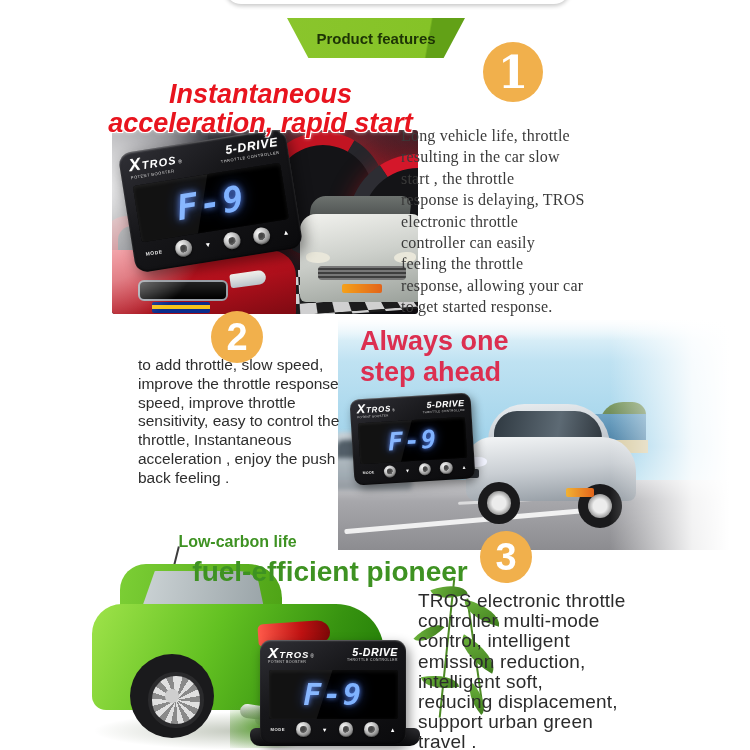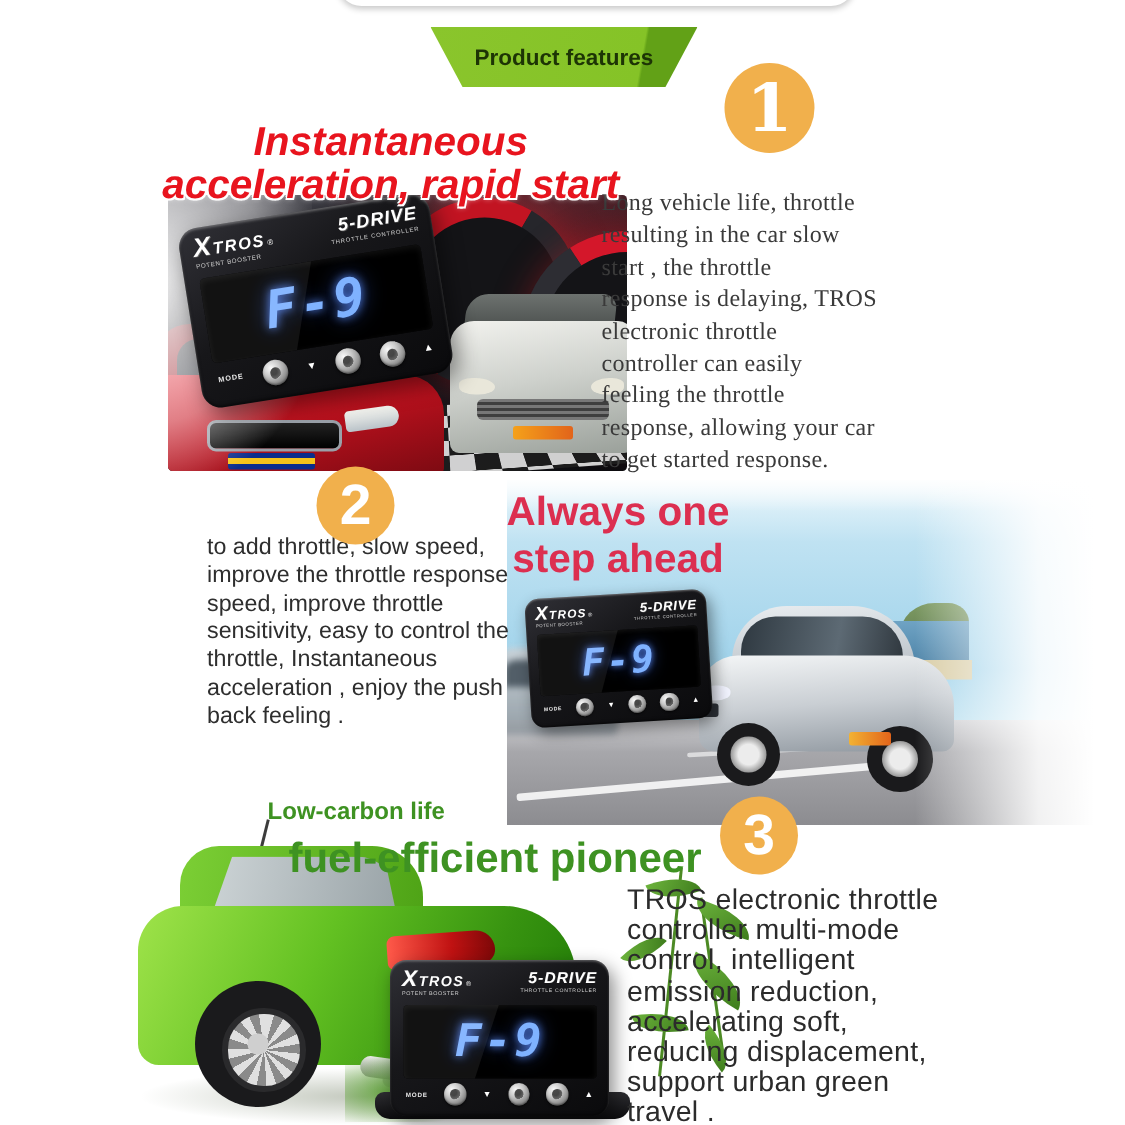--- a/index.html
+++ b/index.html
@@ -22,21 +22,21 @@
     display:flex;align-items:center;justify-content:center;font-weight:700;z-index:10;}
   #circle-1{left:483px;top:42px;width:60px;height:60px;font-size:44px;font-family:"DejaVu Serif",serif;}
   #circle-2{left:211px;top:311px;width:52px;height:52px;font-size:38px;}
   #circle-3{left:480px;top:531px;width:52px;height:52px;font-size:38px;}
 
   
   .hl{display:block;white-space:nowrap;}
   #heading-1{position:absolute;left:93px;top:80px;width:335px;text-align:center;z-index:7;
     font-size:27px;line-height:29px;font-weight:700;color:#e8141e;
     text-shadow:1px 1px 0 #fff,-1px -1px 0 #fff,1px -1px 0 #fff,-1px 1px 0 #fff,0 0 4px #fff;font-style:italic;}
-  #heading-2{position:absolute;left:327px;top:326px;width:170px;text-align:center;z-index:7;
+  #heading-2{position:absolute;left:360px;top:326px;width:170px;text-align:left;z-index:7;
     font-size:27px;line-height:31px;font-weight:700;color:#dc2f50;}
   #heading-3a{position:absolute;left:130px;top:527px;width:215px;text-align:center;z-index:7;
     font-size:16px;line-height:30px;font-weight:700;color:#3e9222;}
   #heading-3b{position:absolute;left:180px;top:557px;width:300px;text-align:center;z-index:7;
     font-size:28px;line-height:30px;font-weight:700;color:#3e9222;}
 
   
   .body-lines div{white-space:nowrap;}
   #text-1{position:absolute;left:401px;top:97px;width:250px;z-index:5;
     font-family:Liberation Serif, serif;font-size:16px;line-height:21.4px;color:#3a3a3a;letter-spacing:.2px;margin-top:28px;}
@@ -406,19 +406,19 @@
       <span class="dev-btn"></span>
       <span class="btn-arrow">▲</span>
     </div>
   </div>
 
   <div id="text-3" class="body-lines">
       <div>TROS electronic throttle</div>
       <div>controller multi-mode</div>
       <div>control, intelligent</div>
       <div>emission reduction,</div>
-      <div>accelerating soft,</div>
+      <div>intelligent soft,</div>
       <div>reducing displacement,</div>
       <div>support urban green</div>
       <div>travel .</div>
     </div>
 
 </div>
 
 </body></html>

